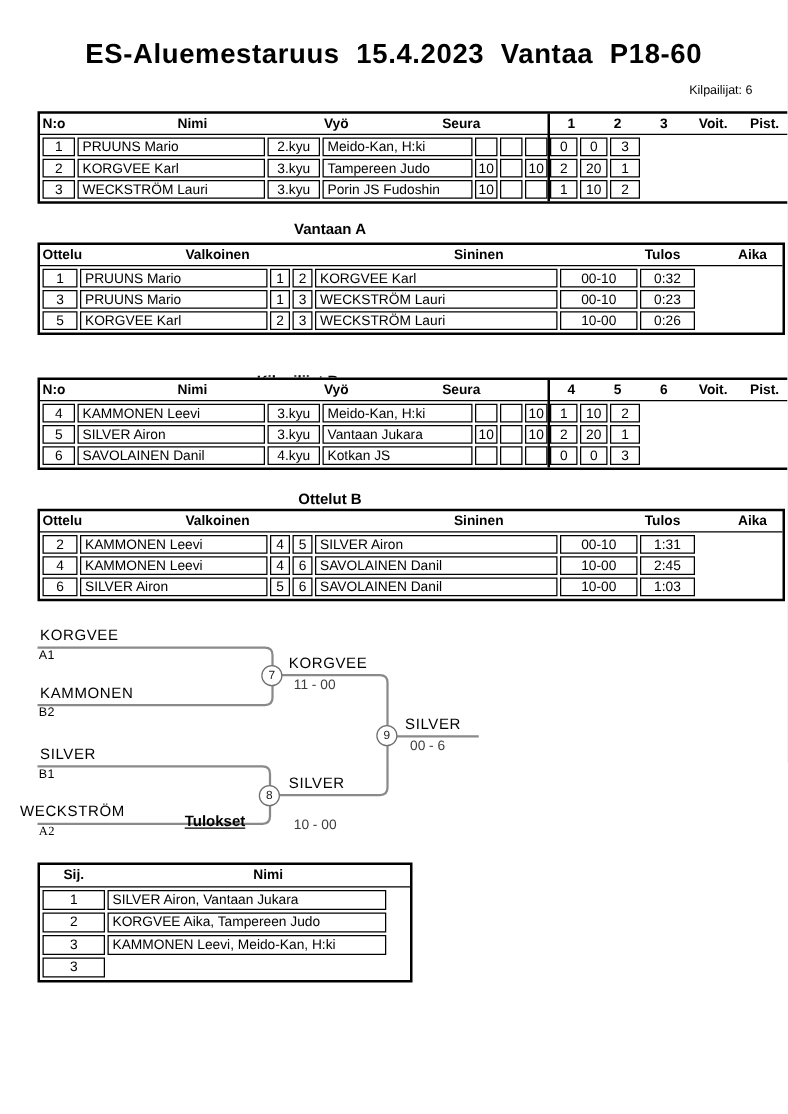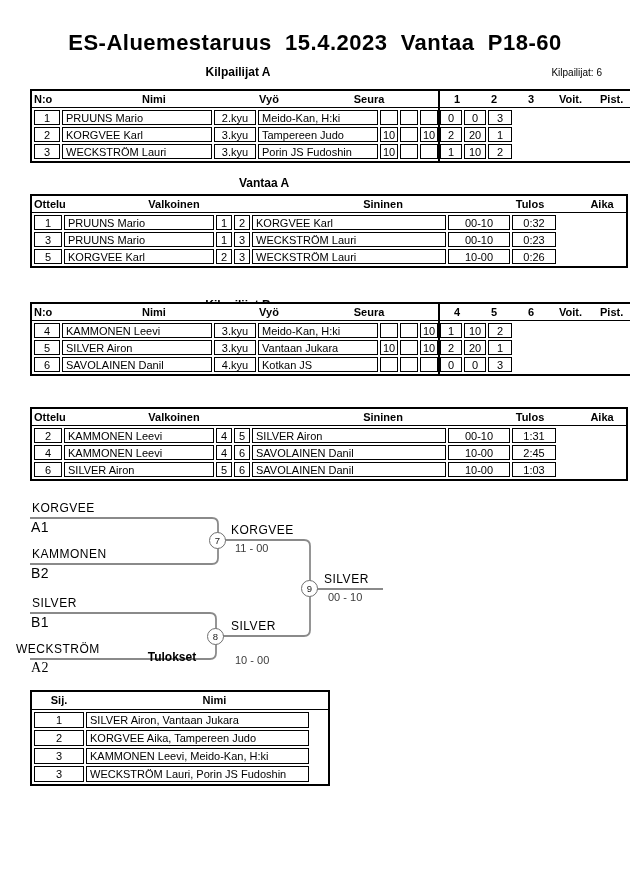--- a/index.html
+++ b/index.html
@@ -41,38 +41,37 @@
   
   .oc0{width:28px}.oc1{width:150px}.oc2{width:16px}.oc3{width:16px}
   .oc4{width:194px}.oc5{width:62px}.oc6{width:44px}
   .ogrp{width:186px}
   
   .rc0{width:50px}.rc1{width:223px}
   
   .bracket{position:absolute;left:0;top:495px;width:400px;height:185px;}
   .bracket svg{position:absolute;left:0;top:0;}
   .bk-name{position:absolute;font-size:12px;letter-spacing:.5px;white-space:nowrap;}
-  .bk-seed{position:absolute;font-size:14px;letter-spacing:.3px;white-space:nowrap;}
+  .bk-seed{position:absolute;font-size:10px;letter-spacing:.3px;white-space:nowrap;}
   .bk-score{position:absolute;font-size:11px;color:#3c3c3c;white-space:nowrap;}
   .bk-circle{
     position:absolute;width:17px;height:17px;border:1px solid #707070;
     border-radius:50%;background:#fff;box-sizing:border-box;
     display:flex;align-items:center;justify-content:center;
     font-size:9.5px;color:#1a1a1a;
   }
 </style>
 </head>
 <body>
 
 <div class="page">
 
   <div class="main-title">ES-Aluemestaruus  15.4.2023  Vantaa  P18-60</div>
   <div class="meta-right">Kilpailijat: 6</div>
 
-  <div class="section-title" style="left:153px;top:65px;">Kilpailijat A</div>
   <div class="t-wrap" style="left:30px;top:89px;">
     <div class="vdiv" style="left:406px;"></div>
     <div class="hdr">
       <span class="kc0 hl">N:o</span>
       <span class="kc1">Nimi</span>
       <span class="kc2">Vyö</span>
       <span class="kc3">Seura</span>
       <span class="kc4">1</span>
       <span class="kc5">2</span>
       <span class="kc6">3</span>
@@ -111,21 +110,21 @@
       <div class="cell kc3 l">Porin JS Fudoshin</div>
       <div class="cell kc4">10</div>
       <div class="cell kc5"></div>
       <div class="cell kc6"></div>
       <div class="cell kc7">1</div>
       <div class="cell kc8">10</div>
       <div class="cell kc9">2</div>
     </div>
   </div>
 
-  <div class="section-title" style="left:179px;top:176px;">Vantaa A</div>
+  <div class="section-title" style="left:179px;top:176px;">Vantaan A</div>
   <div class="t-wrap" style="left:30px;top:194px;">
     <div class="hdr">
       <span class="oc0 hl">Ottelu</span>
       <span class="ogrp">Valkoinen</span>
       <span class="oc4">Sininen</span>
       <span class="oc5">Tulos</span>
       <span class="oc6">Aika</span>
     </div>
     <div class="row">
       <div class="cell oc0">1</div>
@@ -202,20 +201,21 @@
       <div class="cell kc3 l">Kotkan JS</div>
       <div class="cell kc4"></div>
       <div class="cell kc5"></div>
       <div class="cell kc6"></div>
       <div class="cell kc7">0</div>
       <div class="cell kc8">0</div>
       <div class="cell kc9">3</div>
     </div>
   </div>
 
+  <div class="section-title" style="left:179px;top:392px;">Ottelut B</div>
   <div class="t-wrap" style="left:30px;top:407px;">
     <div class="hdr">
       <span class="oc0 hl">Ottelu</span>
       <span class="ogrp">Valkoinen</span>
       <span class="oc4">Sininen</span>
       <span class="oc5">Tulos</span>
       <span class="oc6">Aika</span>
     </div>
     <div class="row">
       <div class="cell oc0">2</div>
@@ -266,41 +266,40 @@
 
     <div class="bk-name" style="left:32px;top:101px;">SILVER</div>
     <div class="bk-seed" style="left:31px;top:119px;">B1</div>
     <div class="bk-name" style="left:16px;top:147px;">WECKSTRÖM</div>
     <div class="bk-seed" style="left:31px;top:165px;font-family:Liberation Serif, serif;">A2</div>
     <div class="bk-name" style="left:231px;top:124px;">SILVER</div>
     <div class="bk-score" style="left:235px;top:143px;margin-top:16px;">10 - 00</div>
     <div class="bk-circle" style="left:207px;top:133px;">8</div>
 
     <div class="bk-name" style="left:324px;top:77px;">SILVER</div>
-    <div class="bk-score" style="left:328px;top:96px;">00 - 10</div>
+    <div class="bk-score" style="left:328px;top:96px;">00 - 6</div>
     <div class="bk-circle" style="left:301px;top:85px;">9</div>
   </div>
 
-  <div class="section-title" style="left:87px;top:650px;">Tulokset</div>
+  <div class="section-title" style="left:87px;top:650px;text-decoration:underline;">Tulokset</div>
   <div class="t-wrap" style="left:30px;top:690px;">
     <div class="hdr" style="height:17px;">
       <span class="rc0">Sij.</span>
       <span class="rc1">Nimi</span>
     </div>
     <div class="row">
       <div class="cell rc0 tall">1</div>
       <div class="cell rc1 tall l">SILVER Airon, Vantaan Jukara</div>
     </div>
     <div class="row">
       <div class="cell rc0 tall">2</div>
       <div class="cell rc1 tall l">KORGVEE Aika, Tampereen Judo</div>
     </div>
     <div class="row">
       <div class="cell rc0 tall">3</div>
       <div class="cell rc1 tall l">KAMMONEN Leevi, Meido-Kan, H:ki</div>
     </div>
     <div class="row last">
       <div class="cell rc0 tall">3</div>
-      <div class="cell rc1 tall l">WECKSTRÖM Lauri, Porin JS Fudoshin</div>
     </div>
   </div>
 
 </div>
 
 </body></html>

